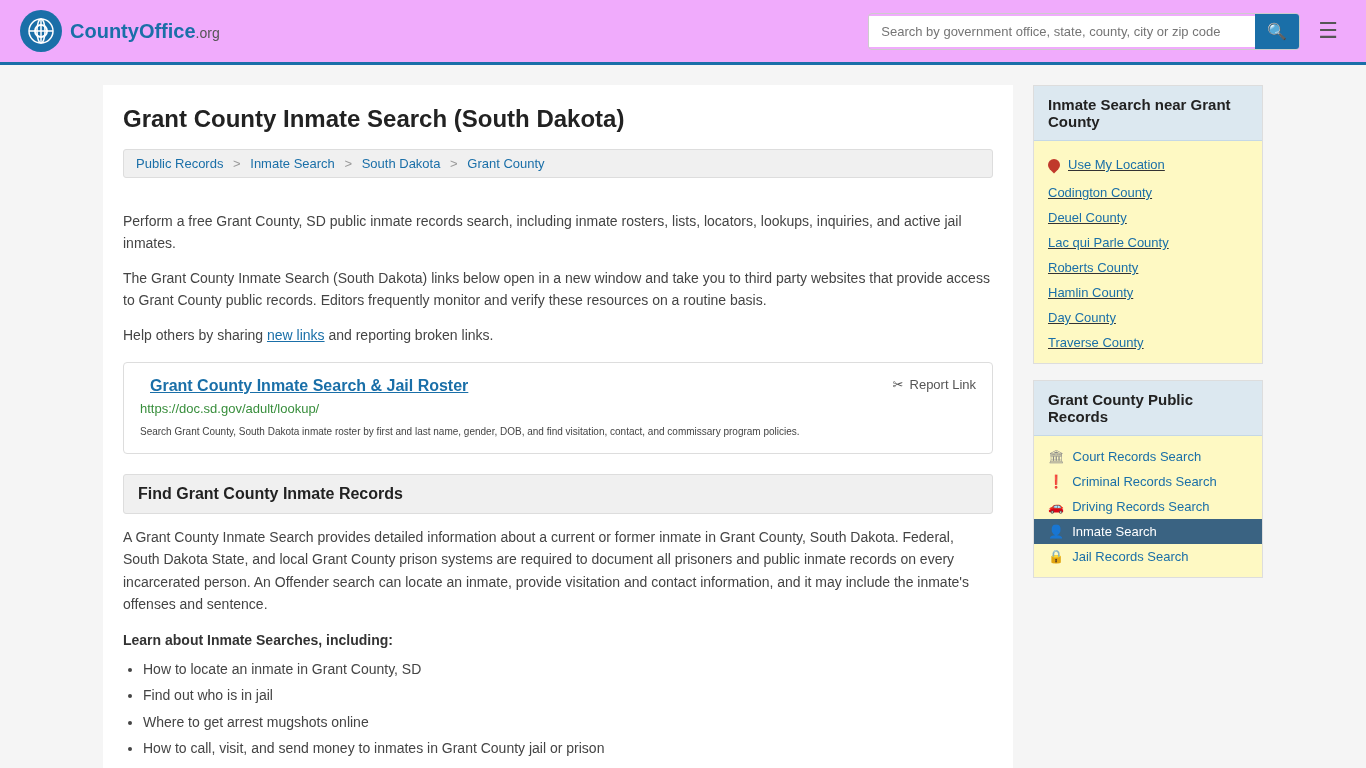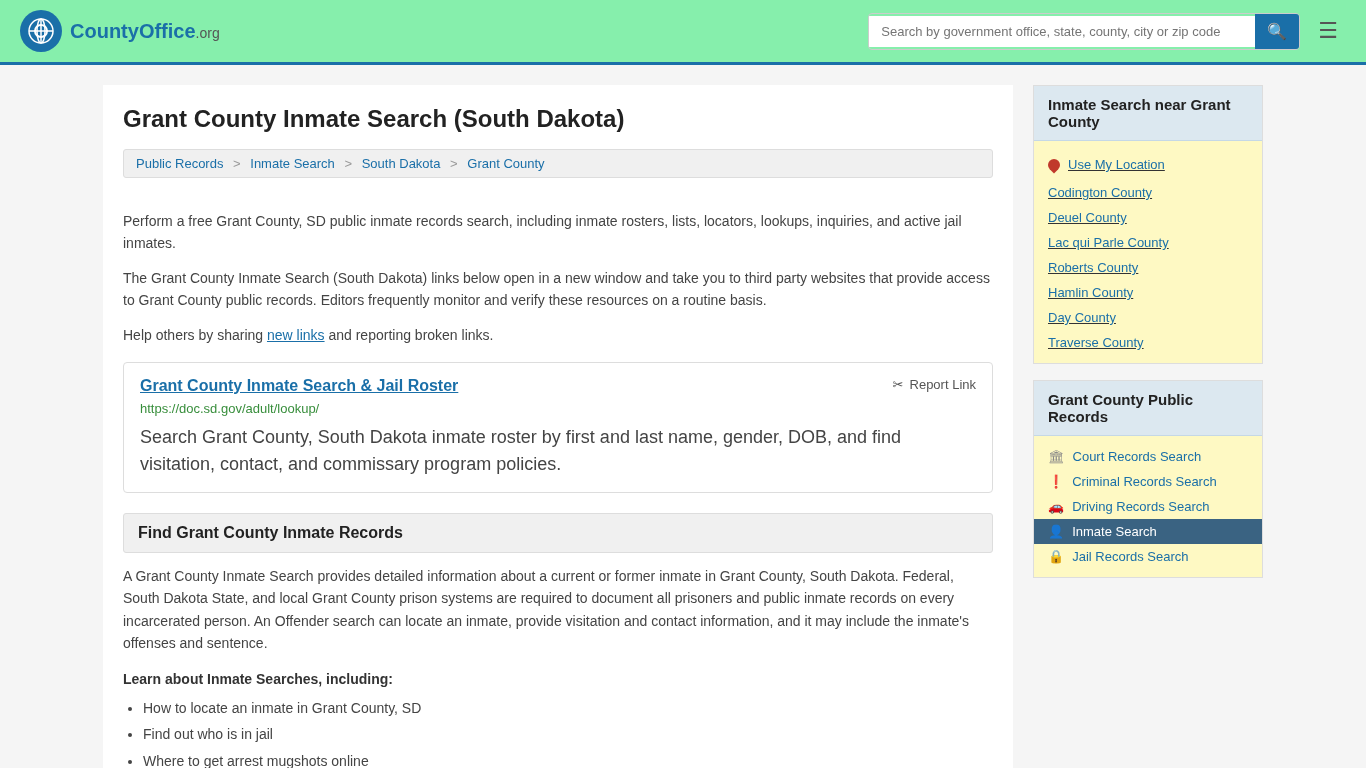--- a/index.html
+++ b/index.html
@@ -1,20 +1,20 @@
 <!DOCTYPE html>
 <html><head>
   <meta charset="utf-8">
   <style>
     * { margin: 0; padding: 0; box-sizing: border-box; }
     body { font-family: Arial, sans-serif; font-size: 14px; color: #333; background: #f5f5f5; }
 
     
     .header {
-      background: #86efac;
+      background: #f0abfc;
       border-bottom: 3px solid #1a6fa8;
       padding: 10px 20px;
       display: flex;
       align-items: center;
       justify-content: space-between;
     }
     .logo-area {
       display: flex;
       align-items: center;
       gap: 8px;
@@ -135,38 +135,39 @@
       justify-content: space-between;
       align-items: flex-start;
       margin-bottom: 6px;
     }
     .record-title {
       font-size: 16px;
       font-weight: bold;
       color: #1a6fa8;
       text-decoration: underline;
       cursor: pointer;
+      margin-left: 10px;
     }
     .report-link-btn {
       display: flex;
       align-items: center;
       gap: 6px;
       color: #555;
       font-size: 13px;
       cursor: pointer;
       background: none;
       border: none;
     }
     .record-url {
       color: #388e3c;
       font-size: 13px;
       margin-bottom: 8px;
     }
     .record-desc {
-      font-size: 18px;
+      font-size: 10px;
       color: #444;
       line-height: 1.5;
     }
 
     
     .section-heading {
       background: #f0f0f0;
       border: 1px solid #ddd;
       padding: 10px 14px;
       font-size: 16px;

